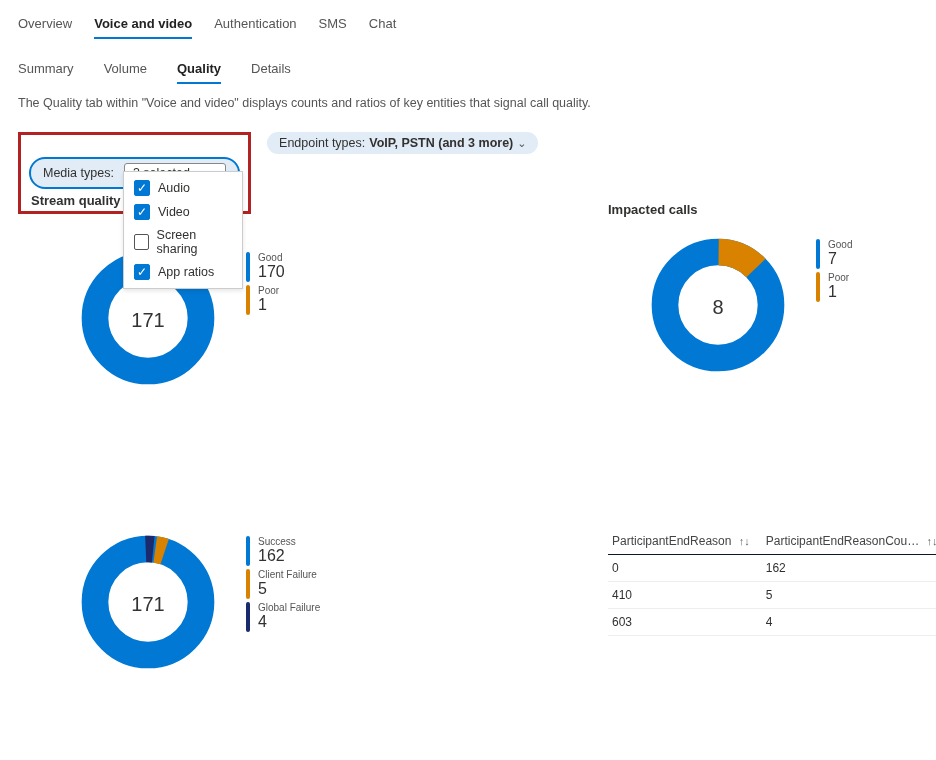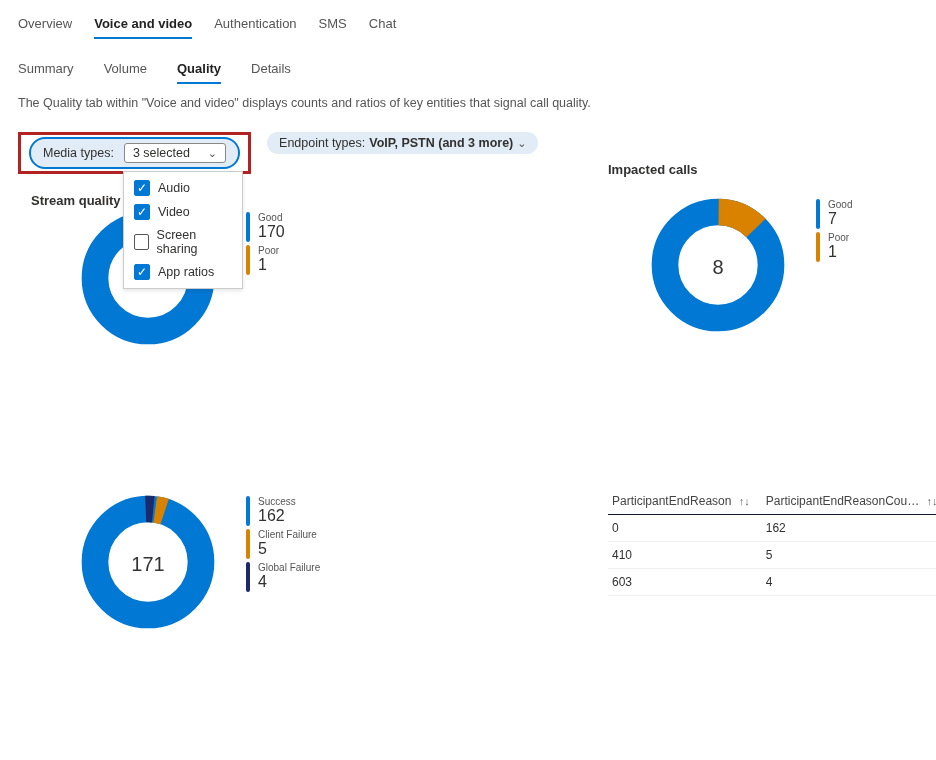--- a/index.html
+++ b/index.html
@@ -19,21 +19,21 @@
     border-bottom: 2px solid transparent;
   }
   .tab.active { border-bottom-color: #0078d4; font-weight: 600; color: #222; }
   .subtabs { display: flex; gap: 30px; margin-top: 16px; margin-bottom: 12px; }
   .desc { color: #555; font-size: 12.5px; margin-bottom: 22px; }
 
   .highlight {
     border: 3px solid #b22222;
     display: inline-block;
     position: relative;
-    padding: 4px 10px;
+    padding: 24px 10px;
   }
   .filters-row { display: flex; align-items: flex-start; gap: 16px; }
 
   .pill {
     display: inline-flex; align-items: center;
     padding: 4px 12px;
     border-radius: 14px;
     background: #e1ecf6;
     font-size: 12.5px;
     gap: 4px;

